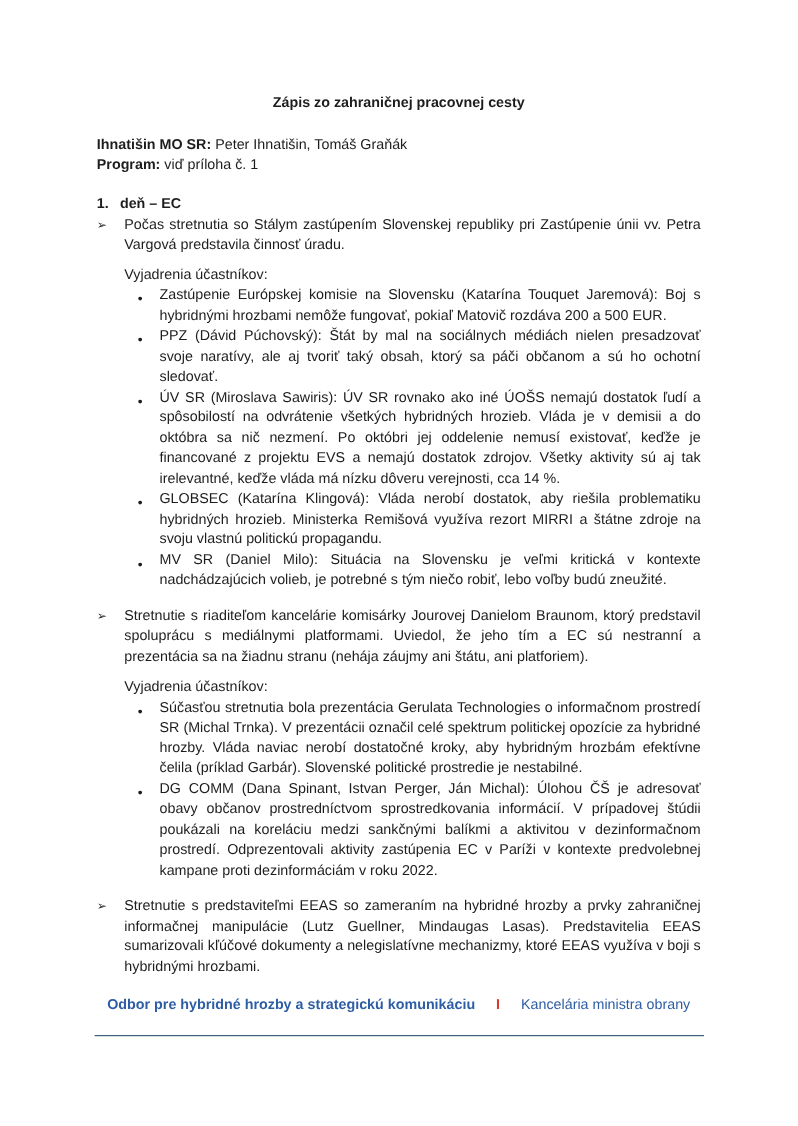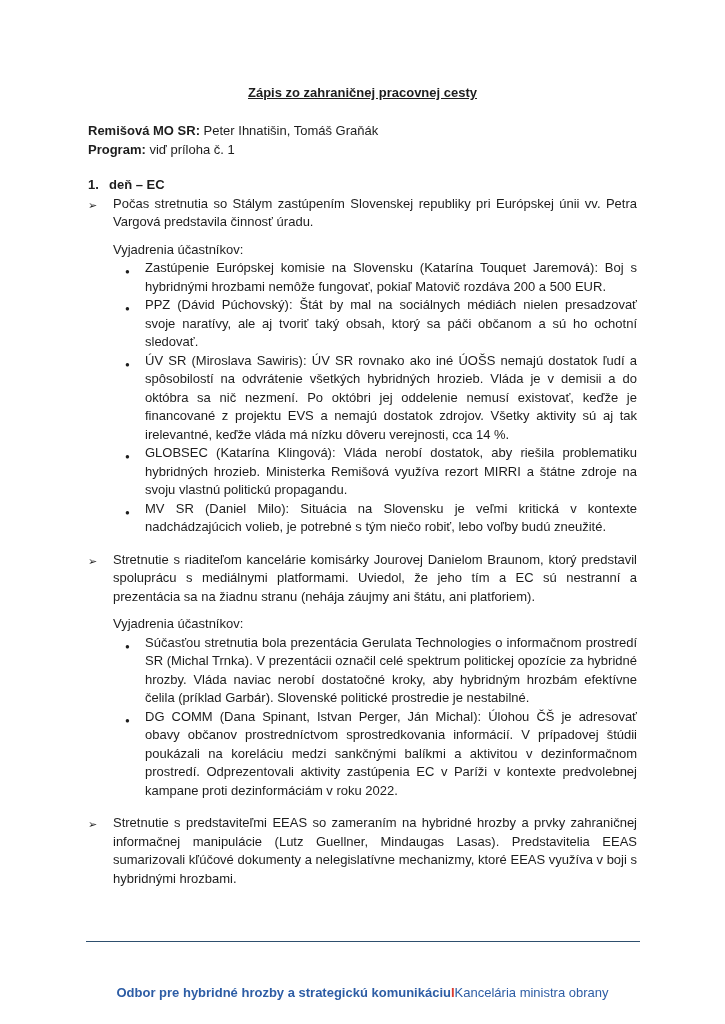--- a/index.html
+++ b/index.html
@@ -24,21 +24,21 @@
     left: 88px;
     width: 549px;
   }
   .title {
     margin: 0 0 20px 0;
     font-size: 13px;
     font-weight: bold;
     text-align: center;
     line-height: 19px;
   }
-  .title span { display: block; text-decoration: underline; }
+  .title span { display: block; }
 
   .meta-row { margin: 0; }
   .meta-row b { font-weight: bold; }
 
   .heading {
     margin: 0;
     font-weight: bold;
   }
   .summary-heading { margin-top: 15px; }
   .day-heading { margin-top: 17px; }
@@ -88,56 +88,57 @@
 
   .footer-rule {
     position: absolute;
     top: 941px;
     left: 86px;
     right: 85px;
     border-top: 1.5px solid #2e4f6e;
   }
   .footer-row {
     position: absolute;
-    top: 984px;
+    top: 904px;
     left: 0;
     width: 100%;
     display: flex;
     justify-content: center;
     align-items: center;
+    gap: 19px;
     color: #2d5da5;
     font-size: 13px;
     line-height: 18px;
   }
   .footer-dept { font-weight: bold; }
   .footer-sep { color: #da3a2e; font-weight: bold; }
   .footer-office { font-weight: normal; }
 </style>
 </head>
 <body>
 
 <div class="page">
   <div class="content">
 
     <h1 class="title">
       <span>Zápis zo zahraničnej pracovnej cesty</span>
     </h1>
 
     <div class="meta">
-      <p class="meta-row"><b>Remišová MO SR:</b><span> Peter Ihnatišin, Tomáš Graňák</span></p>
+      <p class="meta-row"><b>Ihnatišin MO SR:</b><span> Peter Ihnatišin, Tomáš Graňák</span></p>
       <p class="meta-row"><b>Program:</b><span> viď príloha č. 1</span></p>
     </div>
 
 
     <p class="heading day-heading"><span class="num">1.</span><span>deň – EC</span></p>
 
     <div class="section">
       <div class="arrow-item">
         <span class="arrow">➢</span>
-        <p class="arrow-text">Počas stretnutia so Stálym zastúpením Slovenskej republiky pri Európskej únii vv. Petra Vargová predstavila činnosť úradu.</p>
+        <p class="arrow-text">Počas stretnutia so Stálym zastúpením Slovenskej republiky pri Zastúpenie únii vv. Petra Vargová predstavila činnosť úradu.</p>
       </div>
       <p class="subheading">Vyjadrenia účastníkov:</p>
       <ul class="bullets">
         <li>
           <span class="dot">●</span>
           <p class="bullet-text">Zastúpenie Európskej komisie na Slovensku (Katarína Touquet Jaremová): Boj s hybridnými hrozbami nemôže fungovať, pokiaľ Matovič rozdáva 200 a 500 EUR.</p>
         </li>
         <li>
           <span class="dot">●</span>
           <p class="bullet-text">PPZ (Dávid Púchovský): Štát by mal na sociálnych médiách nielen presadzovať svoje naratívy, ale aj tvoriť taký obsah, ktorý sa páči občanom a sú ho ochotní sledovať.</p>

